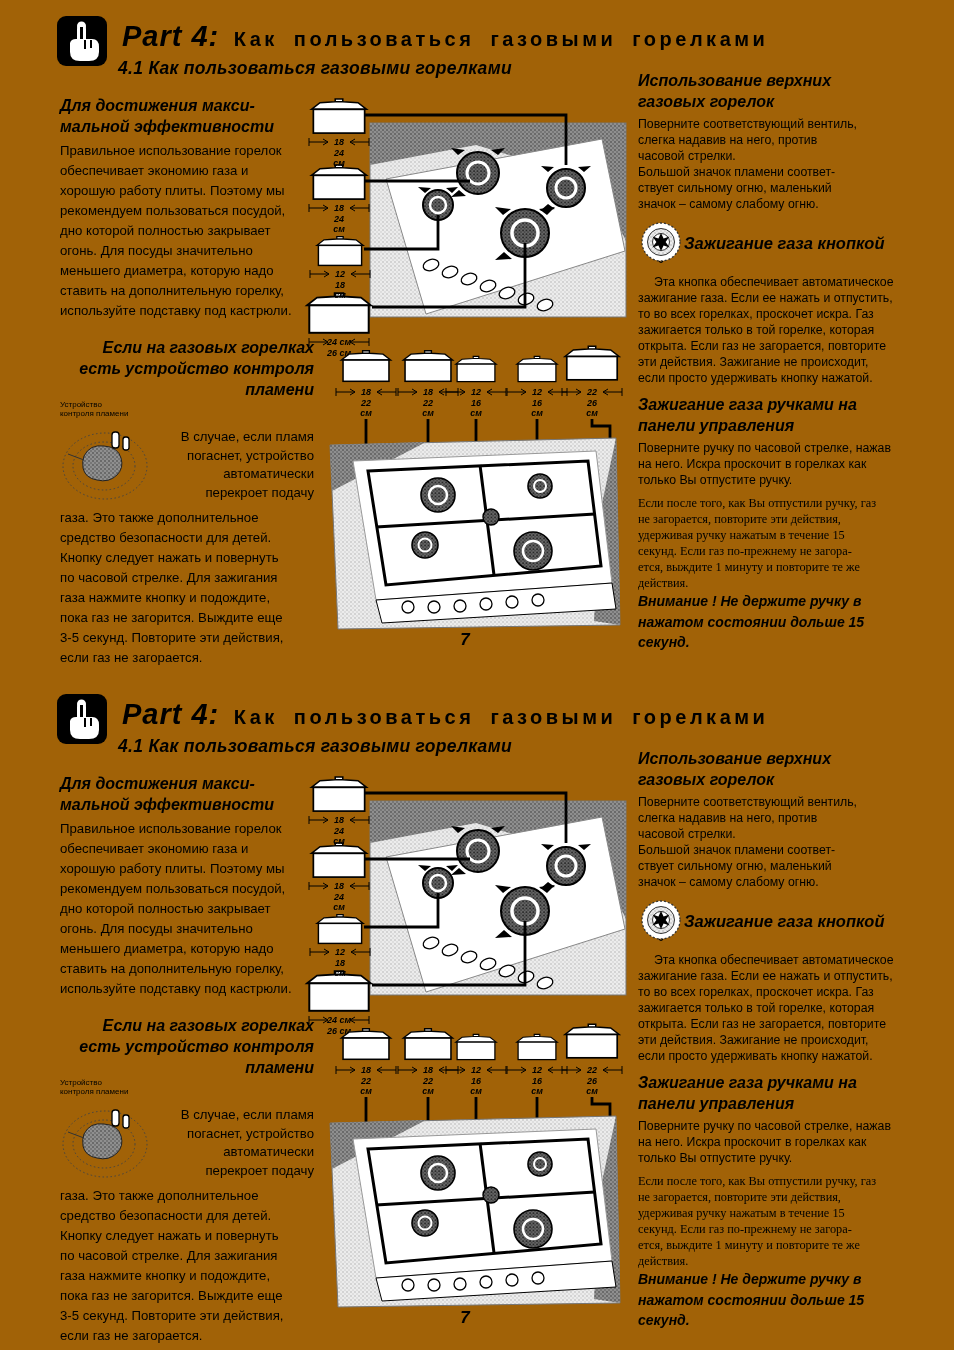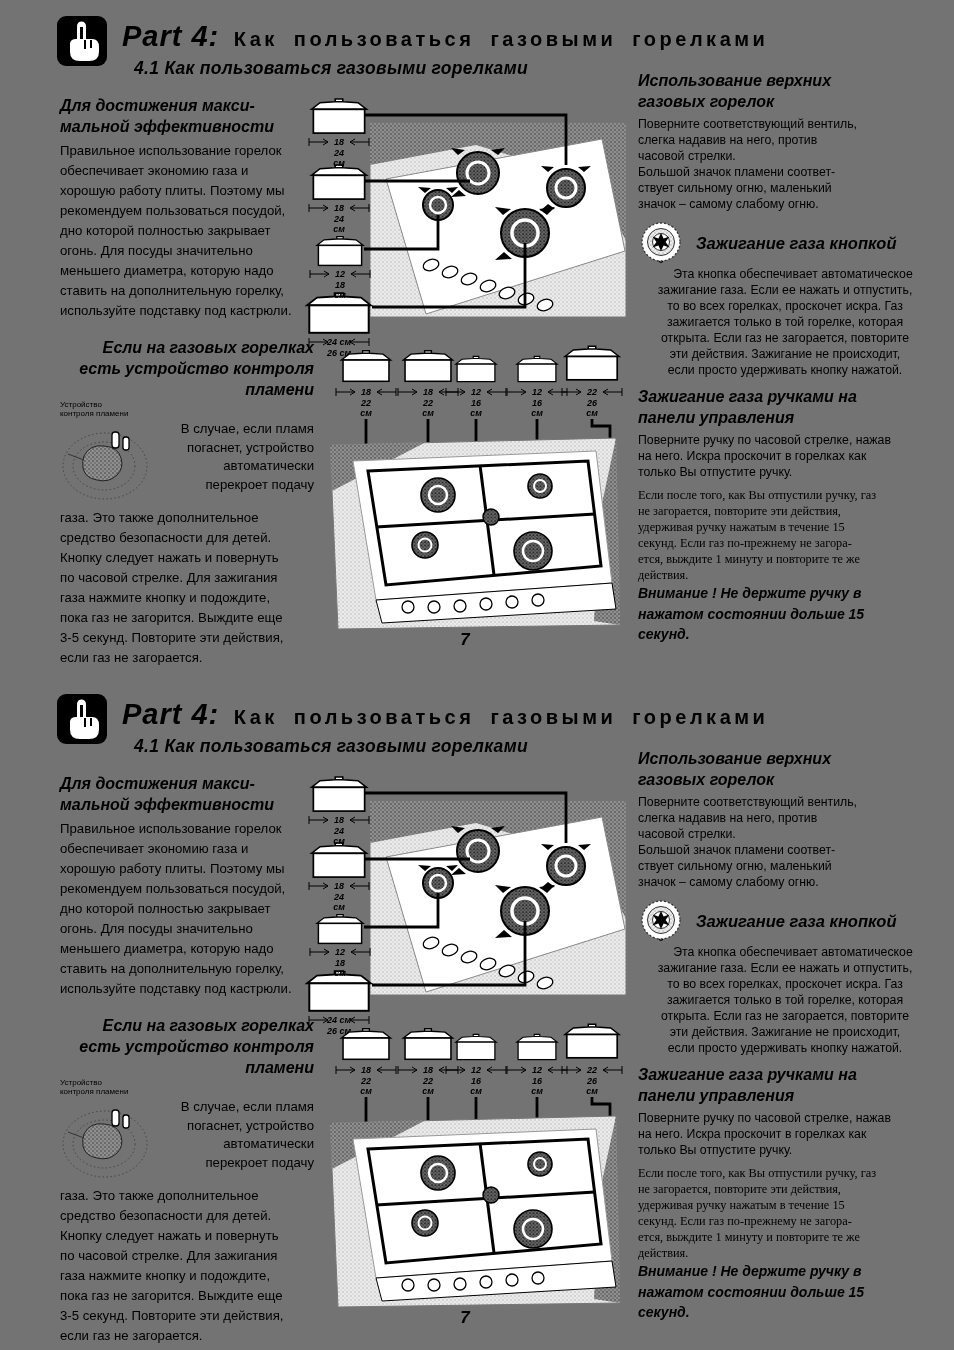--- a/index.html
+++ b/index.html
@@ -1,37 +1,37 @@
 <!DOCTYPE html>
 <html><head>
 <meta charset="utf-8">
 <style>
   html,body{margin:0;padding:0;background:#fff;}
   body{width:954px;height:1350px;overflow:hidden;color:#000;
        font-family:"Liberation Sans",sans-serif;-webkit-font-smoothing:antialiased;}
-  .half{position:relative;width:954px;height:678px;background:#737373;}
+  .half{position:relative;width:954px;height:678px;background:#a16207;}
   
   .hand{position:absolute;left:57px;top:16px;width:50px;height:50px;}
   .hdr{position:absolute;left:122px;top:20px;white-space:nowrap;}
   .part{font-style:italic;font-weight:900;font-size:29px;letter-spacing:1px;}
   .ptitle{font-weight:900;font-size:20px;letter-spacing:3.5px;word-spacing:7px;margin-left:10px;}
-  .sub{position:absolute;left:134px;top:58px;font-weight:bold;font-style:italic;font-size:17.5px;letter-spacing:.3px;}
+  .sub{position:absolute;left:118px;top:58px;font-weight:bold;font-style:italic;font-size:17.5px;letter-spacing:.3px;}
   
   .colL{position:absolute;left:60px;top:95px;width:254px;}
   .colR{position:absolute;left:638px;top:70px;width:294px;}
   h3{margin:0;font-size:16px;line-height:21px;font-weight:bold;font-style:italic;white-space:pre-line;}
   .body{white-space:pre-line;font-size:13.2px;line-height:20px;margin:4px 0 0 0;}
   .bodyR{white-space:pre-line;font-size:12.3px;line-height:16px;margin:4px 0 0 0;}
   .h2r{text-align:right;margin-top:16px;}
   .devlbl{font-size:8px;line-height:9px;margin-top:0;white-space:pre-line;}
   .figrow{display:flex;align-items:flex-start;margin-top:2px;}
-  .p2a{white-space:pre-line;font-size:13.2px;line-height:18.5px;text-align:right;flex:1;}
+  .p2a{white-space:pre-line;font-size:13.2px;line-height:18.5px;text-align:right;flex:1;margin-top:8px;}
   .knobrow{display:flex;align-items:center;margin-top:8px;}
-  .knobrow h3{margin-left:12px;font-size:16.5px;}
-  .indent{text-indent:16px;margin-top:0;text-align:center;}
+  .knobrow h3{margin-left:0;font-size:16.5px;}
+  .indent{text-indent:16px;margin-top:8px;}
   .m8{margin-top:8px;}.m12{margin-top:7px;font-family:Liberation Serif, serif;}
   .warn{font-weight:bold;font-style:italic;font-size:14px;line-height:20.5px;white-space:pre-line;margin-top:0;}
   
   .mid{position:absolute;left:298px;top:93px;width:334px;height:545px;}
   .pageno{position:absolute;left:298px;top:630px;width:334px;text-align:center;
           font-style:italic;font-size:17px;font-weight:bold;}
   svg text{font-family:"Liberation Sans",sans-serif;}
   .dimtxt{font-size:9px;font-weight:bold;font-style:italic;}
 </style>
 </head>

